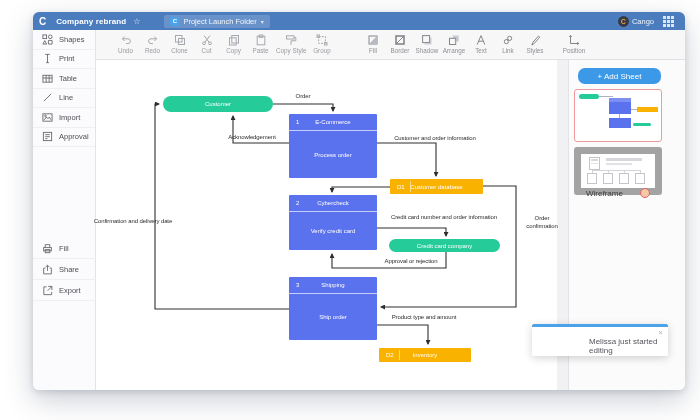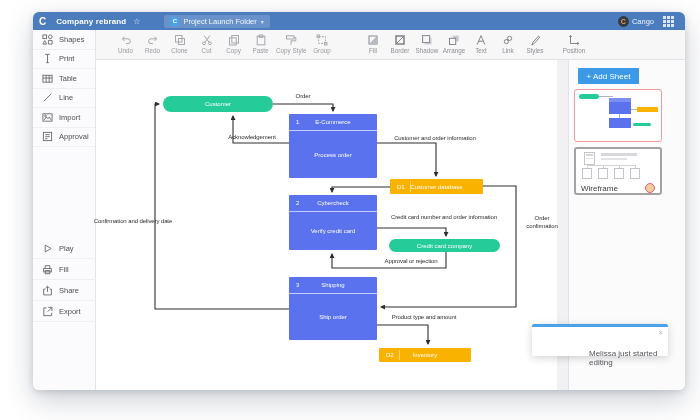--- a/index.html
+++ b/index.html
@@ -73,39 +73,39 @@
   .store { background:#f9b200; border-radius:1px; display:flex; align-items:center; }
   .store-tag { position:absolute; left:7px; }
   .store-div { position:absolute; left:20px; top:2px; bottom:2px; width:1px; background:rgba(255,255,255,.5); }
   .store-label { width:100%; text-align:center; }
   .elabel { position:absolute; font-size:6px; color:#2d2d2f; text-align:center; white-space:nowrap; letter-spacing:-.1px; }
   .elabel.wrap { white-space:normal; line-height:7.5px; }
 
   
   .panel { position:absolute; left:535px; top:48px; width:117px; height:330px; background:#fbfbfc;
     border-left:1px solid #e3e3e6; z-index:2; }
-  .add-sheet { position:absolute; left:9px; top:8px; width:61px; height:16px; background:#3b99e8;
-    border:none; border-radius:1px; color:#fff; font-size:8px; font-family:inherit; cursor:pointer; }
+  .add-sheet { position:absolute; left:9px; top:8px; width:83px; height:16px; background:#3b99e8;
+    border:none; border-radius:7px; color:#fff; font-size:8px; font-family:inherit; cursor:pointer; }
   .sheet-card { position:absolute; left:5px; width:88px; background:#fff; border-radius:3px; cursor:pointer; }
   .card-pf { top:29px; height:53px; border:1.5px solid #f2999d; }
-  .card-wf { top:87px; height:48px; border:2px solid #a3a3a3; }
+  .card-wf { top:87px; height:48px; border:7px solid #a3a3a3; }
   .thumb { position:relative; width:100%; overflow:hidden; }
   .thumb-pf { height:38px; } .thumb-wf { height:32px; }
   .card-row { display:flex; align-items:center; padding:0 5px; height:14px; }
   .card-name { font-size:8px; color:#3c3c40; flex:1; white-space:nowrap; }
   .mini { position:absolute; }
   .av { width:10px; height:10px; border-radius:50%; flex:none; }
   .av1 { background:#dfa06b; border:1px solid #fff; }
   .av2 { background:#584a40; border:1px solid #fff; margin-left:-3px; }
   .av3 { background:#f3caa4; border:1.5px solid #e2626c; }
 
   
   .notif { position:absolute; left:499px; top:312px; width:136px; height:32px; background:#fff;
     border-top:3px solid #4aa2e8; border-radius:2px; box-shadow:0 2px 8px rgba(0,0,0,.18); z-index:3; }
-  .notif-text { position:absolute; left:12px; top:22px; font-size:8px; color:#55565c;padding-left:45px; }
+  .notif-text { position:absolute; left:12px; top:10px; font-size:8px; color:#55565c;padding-left:45px; }
   .notif-close { position:absolute; right:5px; top:1px; font-size:8px; color:#b0b0b6; cursor:pointer; }
 </style>
 </head>
 <body>
 
 <div id="stage">
 <div class="window">
 
   <div class="hdr">
     <span class="hdr-logo">C</span>
@@ -163,26 +163,20 @@
     </div>
     <div class="side-item">
       <svg class="sic" viewBox="0 0 12 12">
             <rect x="1.5" y="1.5" width="9" height="9"></rect>
             <path d="M3.5 4 H8.5 M3.5 6.2 H8.5 M3.5 8.4 H6"></path>
           </svg>
       <span class="side-label">Approval</span>
     </div>
 
     <div class="side-group-bottom">
-      <div class="side-item">
-        <svg class="sic" viewBox="0 0 12 12">
-              <path d="M3.5 2.2 L10 6 L3.5 9.8 Z"></path>
-            </svg>
-        <span class="side-label">Play</span>
-      </div>
       <div class="side-item">
         <svg class="sic" viewBox="0 0 12 12">
               <path d="M3.5 5 V1.8 H8.5 V5"></path>
               <rect x="1.8" y="5" width="8.4" height="3.6"></rect>
               <rect x="3.5" y="7.2" width="5" height="3.4"></rect>
             </svg>
         <span class="side-label">Fill</span>
       </div>
       <div class="side-item">
         <svg class="sic" viewBox="0 0 12 12">

